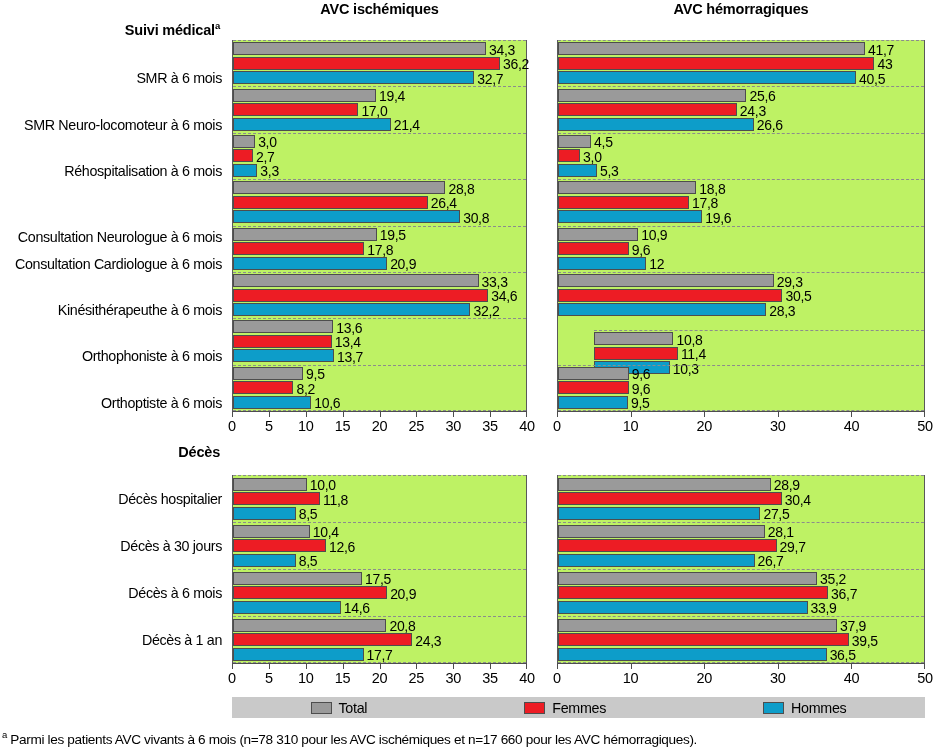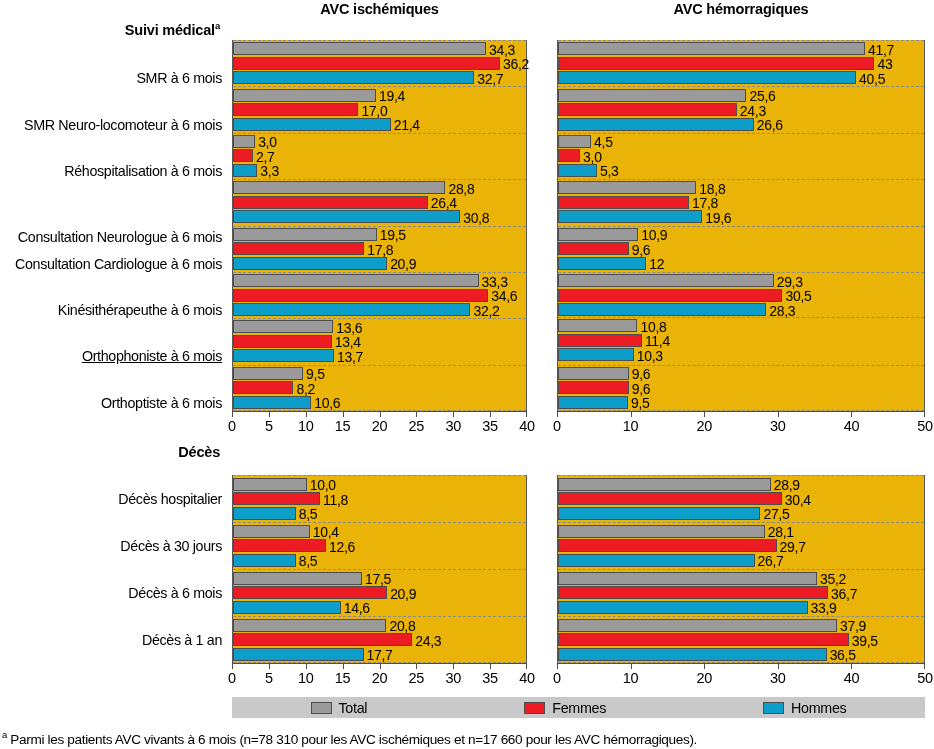--- a/index.html
+++ b/index.html
@@ -51,21 +51,21 @@
     white-space:nowrap;
     line-height:16px;
   }
 
   
   .plot{
     position:absolute;
     box-sizing:border-box;
     border-left:1.6px solid #595959;
     border-right:1.2px solid #595959;
-    background:#eab308;
+    background:#bef264;
   }
   .plot .inner{position:absolute;left:0;top:0;right:0;bottom:0;}
 
   .group{position:absolute;left:0;right:0;}
   .group .sep{
     position:absolute;left:0;right:0;top:0;height:0;
     border-top:1.4px dashed #8c8c8c;
   }
   .group .sep.bottom{top:auto;bottom:0;}
 
@@ -141,21 +141,21 @@
     <span>Suivi médical</span><span class="sup">a</span>
   </div>
 
   <div class="labels" id="labels-suivi" style="top: 55px; height: 371px;">
       <div class="row-label" style="top: 15.1875px;">SMR à 6 mois</div>
       <div class="row-label" style="top: 61.5625px;">SMR Neuro-locomoteur à 6 mois</div>
       <div class="row-label" style="top: 107.938px;">Réhospitalisation à 6 mois</div>
       <div class="row-label" style="top: 154.312px; margin-top: 20px;">Consultation Neurologue à 6 mois</div>
       <div class="row-label" style="top: 200.688px;">Consultation Cardiologue à 6 mois</div>
       <div class="row-label" style="top: 247.062px;">Kinésithérapeuthe à 6 mois</div>
-      <div class="row-label" style="top: 293.438px; text-decoration: underline;">Orthophoniste à 6 mois</div>
+      <div class="row-label" style="top: 293.438px;">Orthophoniste à 6 mois</div>
       <div class="row-label" style="top: 339.812px;">Orthoptiste à 6 mois</div>
     </div>
   <div class="labels" id="labels-deces" style="top: 475px; height: 188px;">
       <div class="row-label" style="top: 15.5px;">Décès hospitalier</div>
       <div class="row-label" style="top: 62.5px;">Décès à 30 jours</div>
       <div class="row-label" style="top: 109.5px;">Décès à 6 mois</div>
       <div class="row-label" style="top: 156.5px;">Décès à 1 an</div>
     </div>
 
   <div class="plot" id="plot-0" style="left: 232px; top: 40px; width: 295px; height: 371px;">
@@ -284,21 +284,21 @@
         </div>
         <div class="group" style="top: 231.875px; height: 46.375px;">
           <div class="sep"></div>
           <div class="bar total" style="left: 0px; top: 2.1875px; width: 215.648px;"></div>
           <div class="vlabel" style="left: 218.648px; top: 2.6875px;">29,3</div>
           <div class="bar femmes" style="left: 0px; top: 16.6875px; width: 224.48px;"></div>
           <div class="vlabel" style="left: 227.48px; top: 17.1875px;">30,5</div>
           <div class="bar hommes" style="left: 0px; top: 31.1875px; width: 208.288px;"></div>
           <div class="vlabel" style="left: 211.288px; top: 31.6875px;">28,3</div>
         </div>
-        <div class="group" style="top: 277px; height: 46.375px;">
+        <div class="group" style="top: 290px; height: 46.375px; margin-left: 36px;">
           <div class="sep"></div>
           <div class="bar total" style="left: 0px; top: 2.1875px; width: 79.488px;"></div>
           <div class="vlabel" style="left: 82.488px; top: 2.6875px;">10,8</div>
           <div class="bar femmes" style="left: 0px; top: 16.6875px; width: 83.904px;"></div>
           <div class="vlabel" style="left: 86.904px; top: 17.1875px;">11,4</div>
           <div class="bar hommes" style="left: 0px; top: 31.1875px; width: 75.808px;"></div>
           <div class="vlabel" style="left: 78.808px; top: 31.6875px;">10,3</div>
         </div>
         <div class="group" style="top: 324.625px; height: 46.375px;">
           <div class="sep"></div>

